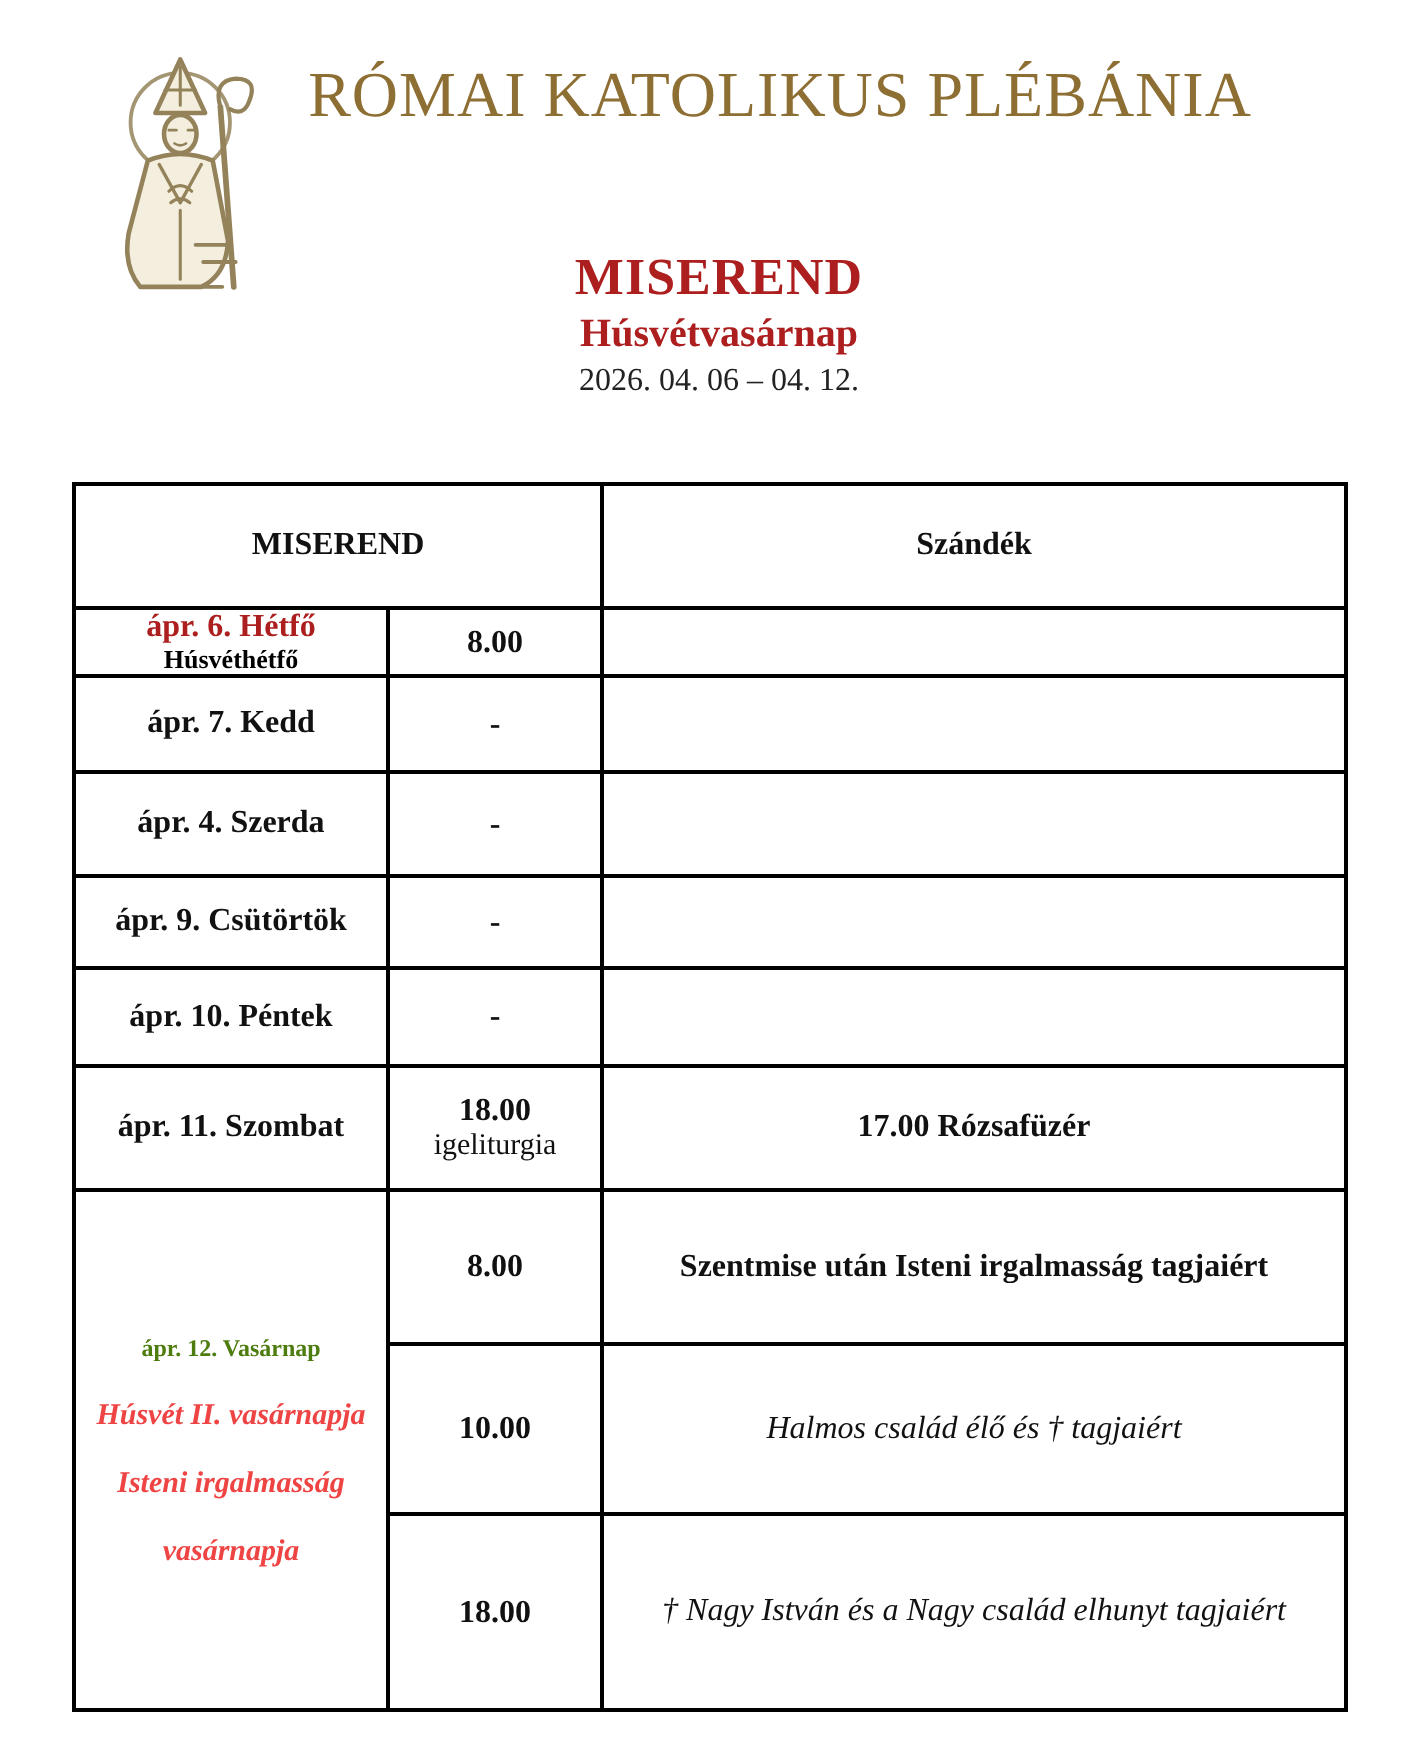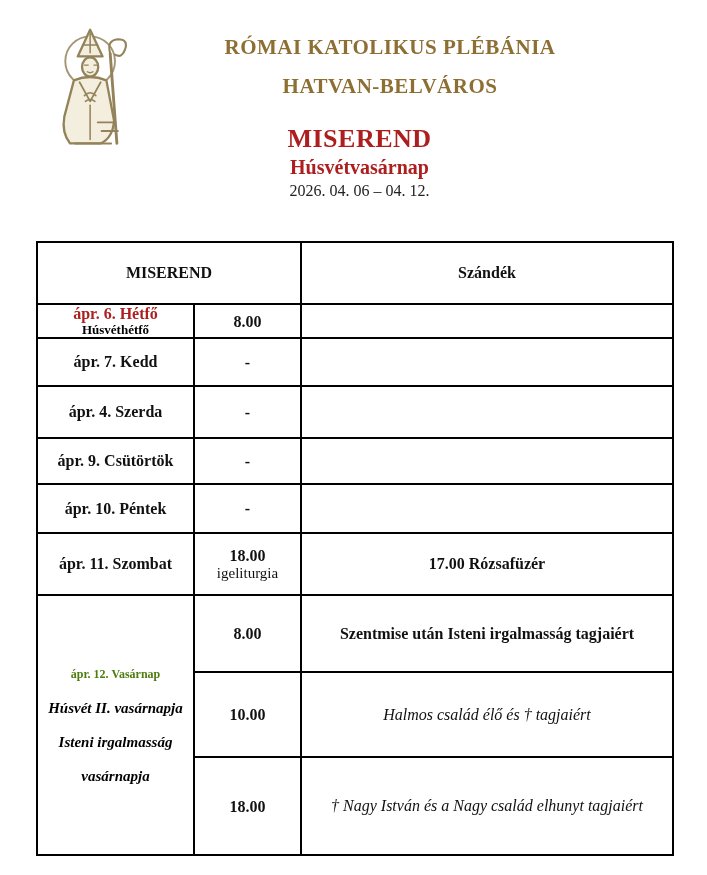--- a/index.html
+++ b/index.html
@@ -9,21 +9,21 @@
     background:#ffffff;
     font-family:"Liberation Serif","DejaVu Serif",serif;
     color:#111;
     overflow:hidden;
   }
   
   .logo-wrap{position:absolute;left:50px;top:22px;width:86px;height:132px;}
   .title-block{
     position:absolute;left:80px;top:28px;width:620px;
     text-align:center;color:#8e6f33;
-    font-size:21px;line-height:39px;font-weight:bold;letter-spacing:.5px;
+    font-size:32px;line-height:39px;font-weight:normal;letter-spacing:.5px;
   }
   .subtitle-block{position:absolute;left:6px;top:124px;width:707px;text-align:center;}
   .schedule-title{color:#ad1f1f;font-weight:bold;font-size:26px;line-height:30px;letter-spacing:.5px;}
   .occasion{color:#ad1f1f;font-weight:bold;font-size:20px;line-height:26px;}
   .date-range{color:#222;font-size:16px;line-height:22px;}
   
   table.mass{
     position:absolute;left:36px;top:241px;
     width:636px;border-collapse:collapse;table-layout:fixed;
     background:#fff;
@@ -47,21 +47,21 @@
     font-weight:bold;font-size:14.5px;
     padding-bottom:1px;
   }
   .it-intent{
     vertical-align:top;text-align:left;
     font-style:italic;font-size:15px;
     padding:2px 8px 0 7px;
   }
   .sunday-day{vertical-align:middle;}
   .sun-line1{font-weight:bold;font-size:12px;line-height:19px;color:#4d7c0f;text-align:center;}
-  .sun-line-it{font-weight:bold;font-style:italic;font-size:15px;line-height:19px;color:#000000;margin-top:15px;}
+  .sun-line-it{font-weight:bold;font-style:italic;font-size:15px;line-height:19px;color:#ef4444;margin-top:15px;}
   
   .h62{height:62px;} .h32{height:32px;} .h48{height:48px;} .h52{height:52px;}
   .h46{height:46px;} .h49{height:49px;} .h77{height:77px;} .h85{height:85px;} .h98{height:98px;}
 </style>
 </head>
 <body>
 
 <div class="page">
 
   <div class="logo-wrap">
@@ -76,21 +76,20 @@
       <path d="M36 74 q6 -6 12 0 M37 80 q5 -4 10 0" stroke-width="1.6"></path>
       <path d="M42 84 v36" stroke-width="1.6"></path>
       <path d="M63 30 L70 124" stroke-width="3"></path>
       <path d="M63 30 q-4 -14 8 -15 q12 0 7 12 q-3 8 -10 4" stroke-width="2.2"></path>
       <path d="M50 102 h18 M54 111 h17 M26 124 h38" stroke-width="2"></path>
     </svg>
   </div>
 
   <div class="title-block">
     <div>RÓMAI KATOLIKUS PLÉBÁNIA</div>
-    <div>HATVAN-BELVÁROS</div>
   </div>
 
   <div class="subtitle-block">
     <div class="schedule-title">MISEREND</div>
     <div class="occasion">Húsvétvasárnap</div>
     <div class="date-range">2026. 04. 06 – 04. 12.</div>
   </div>
 
   <table class="mass">
     <colgroup>

